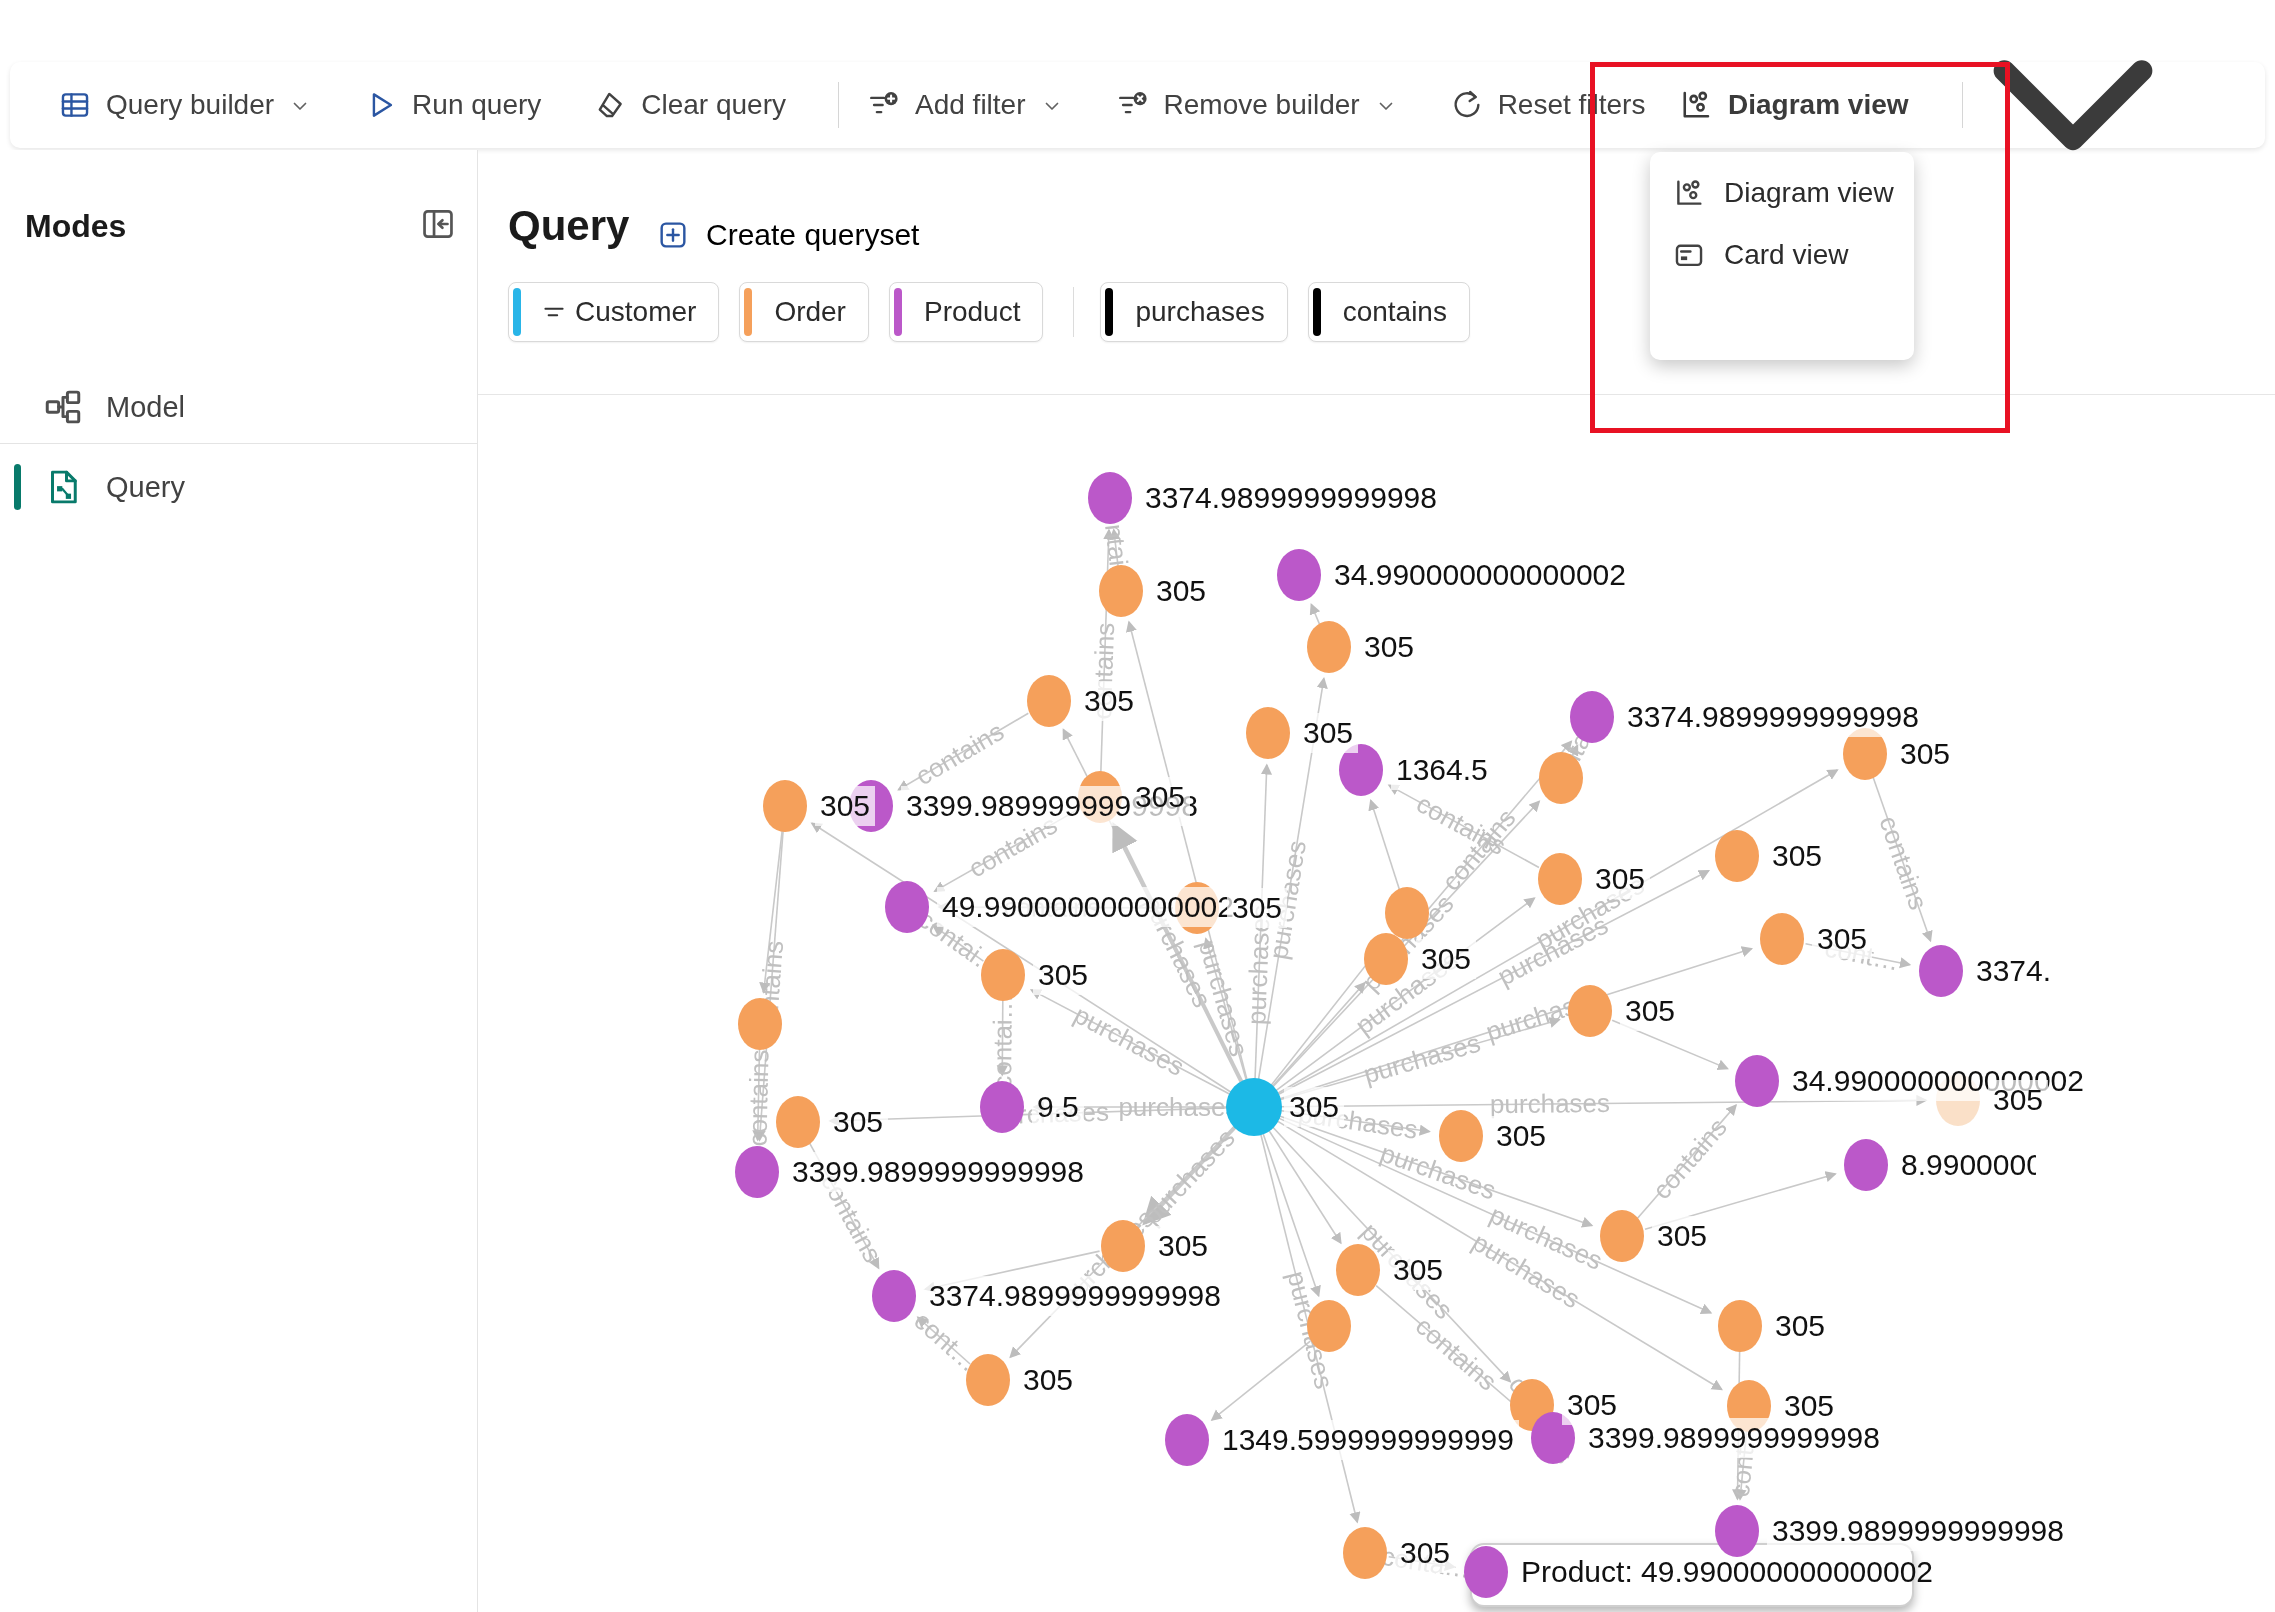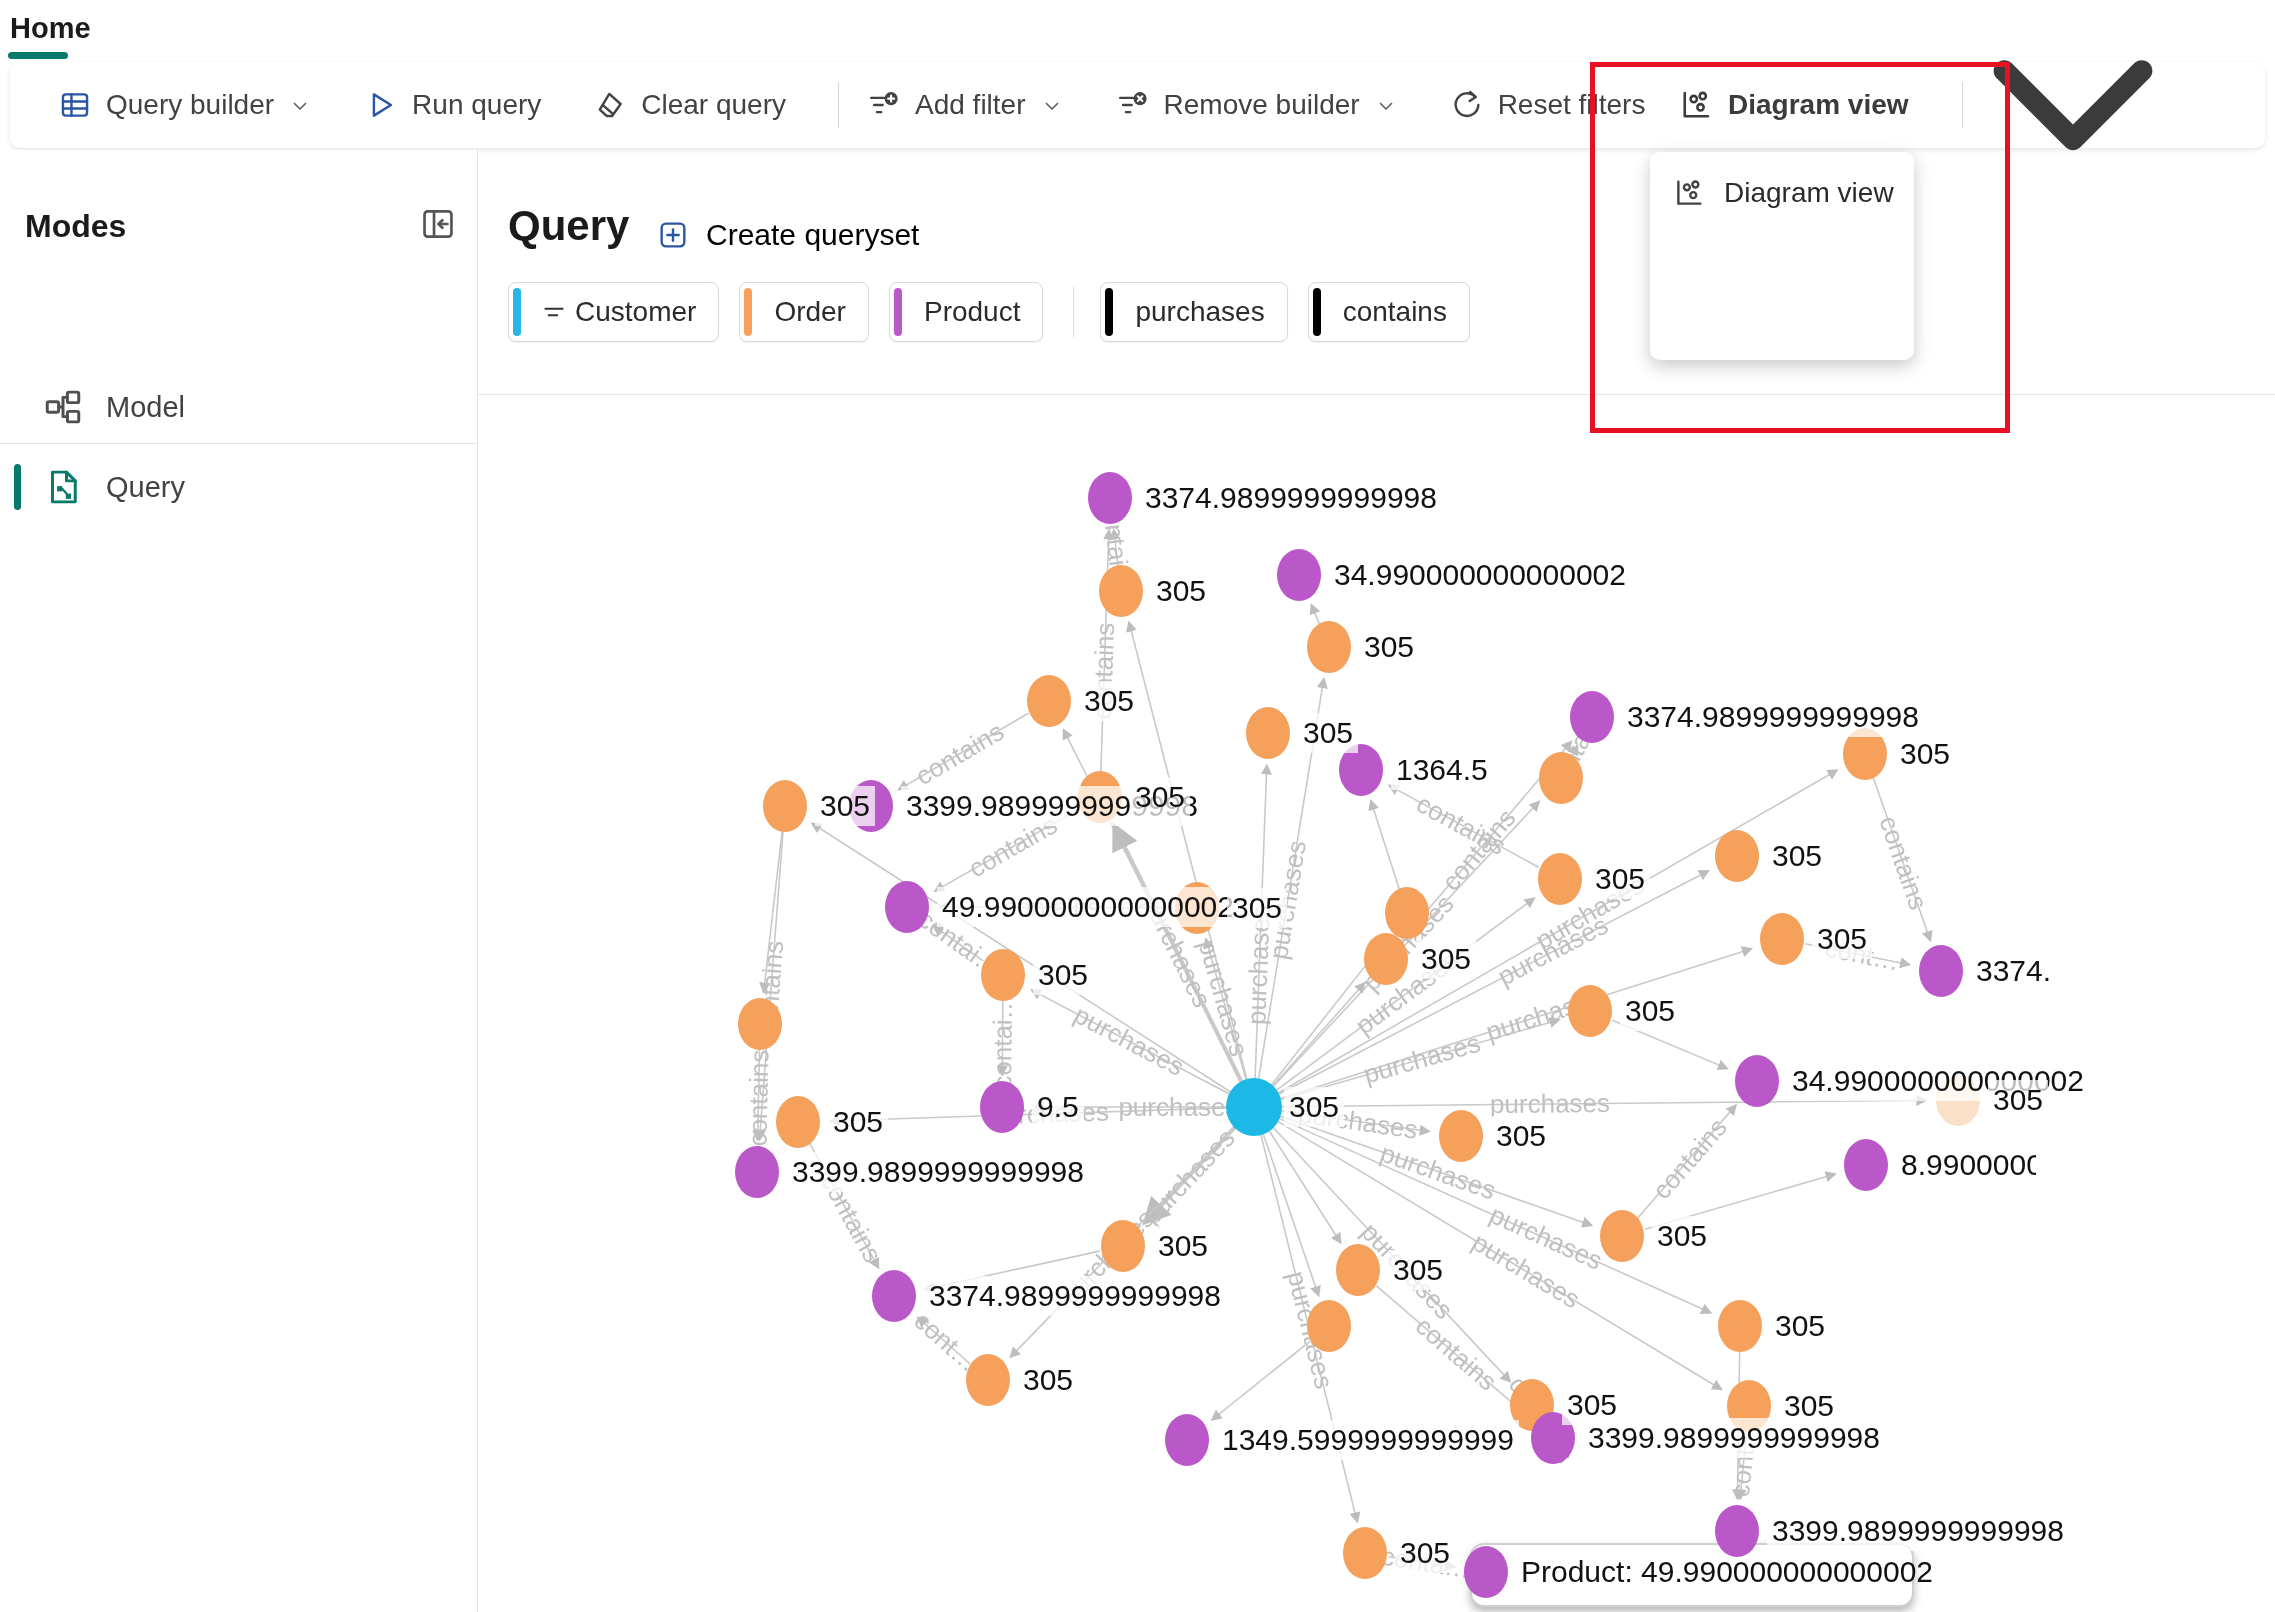--- a/index.html
+++ b/index.html
@@ -78,24 +78,20 @@
           background:rgba(255,255,255,.72);padding:0 5px;pointer-events:none;overflow:hidden;}
   .nlabel.plain{background:transparent;}
   .tooltip-box{position:absolute;z-index:3;background:#fff;border:2px solid #cfcfcf;border-radius:14px;
                box-shadow:0 5px 10px rgba(0,0,0,.28);}
 </style>
 </head>
 <body>
 
 <div class="page">
 
-  <div class="tabbar">
-    <div class="tab">Home</div>
-    <div class="tab-underline"></div>
-  </div>
 
   <div class="toolbar">
     <div class="tb-left" id="tb-left">
         <div class="tb-btn">
           <span class="ic"><svg viewBox="0 0 24 24" width="100%" height="100%" fill="none" stroke="currentColor" stroke-width="1.7" stroke-linecap="round" stroke-linejoin="round" style="color:#2b56a2">
               <rect x="3.5" y="4.5" width="17" height="15" rx="2"></rect>
               <line x1="3.5" y1="9.5" x2="20.5" y2="9.5"></line>
               <line x1="3.5" y1="14.5" x2="20.5" y2="14.5"></line>
               <line x1="9.5" y1="4.5" x2="9.5" y2="19.5"></line>
             </svg></span>
@@ -171,20 +167,28 @@
 
   <div class="menu" id="view-menu">
       <div class="menu-item">
         <span class="ic"><svg viewBox="0 0 24 24" width="100%" height="100%" fill="none" stroke="currentColor" stroke-width="1.7" stroke-linecap="round" stroke-linejoin="round">
             <path d="M4.5 4 V19.5 H20"></path>
             <circle cx="10.5" cy="8" r="2.1"></circle>
             <circle cx="16.5" cy="6" r="2.1"></circle>
             <circle cx="15" cy="13.5" r="2.1"></circle>
           </svg></span>
         <span>Diagram view</span>
+      </div>
+      <div class="menu-item">
+        <span class="ic"><svg viewBox="0 0 24 24" width="100%" height="100%" fill="none" stroke="currentColor" stroke-width="1.7" stroke-linecap="round" stroke-linejoin="round">
+            <rect x="3.5" y="5.5" width="17" height="13.5" rx="2.4"></rect>
+            <line x1="6.5" y1="9.5" x2="13" y2="9.5"></line>
+            <rect x="6.3" y="13" width="4.4" height="2.6" fill="currentColor" stroke="none"></rect>
+          </svg></span>
+        <span>Card view</span>
       </div>
     </div>
 
   <div class="red-box"></div>
 
   <div class="sidebar">
     <div class="sidebar-title">Modes</div>
     <div class="collapse-btn" id="collapse-btn"><svg viewBox="0 0 24 24" width="100%" height="100%" fill="none" stroke="currentColor" stroke-width="1.7" stroke-linecap="round" stroke-linejoin="round">
           <rect x="3.5" y="4" width="17" height="16" rx="2"></rect>
           <line x1="9.5" y1="4" x2="9.5" y2="20"></line>

